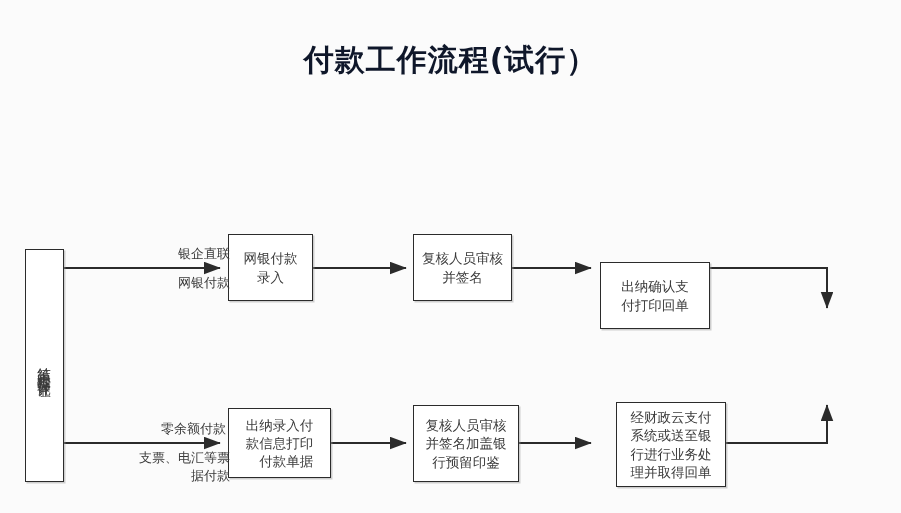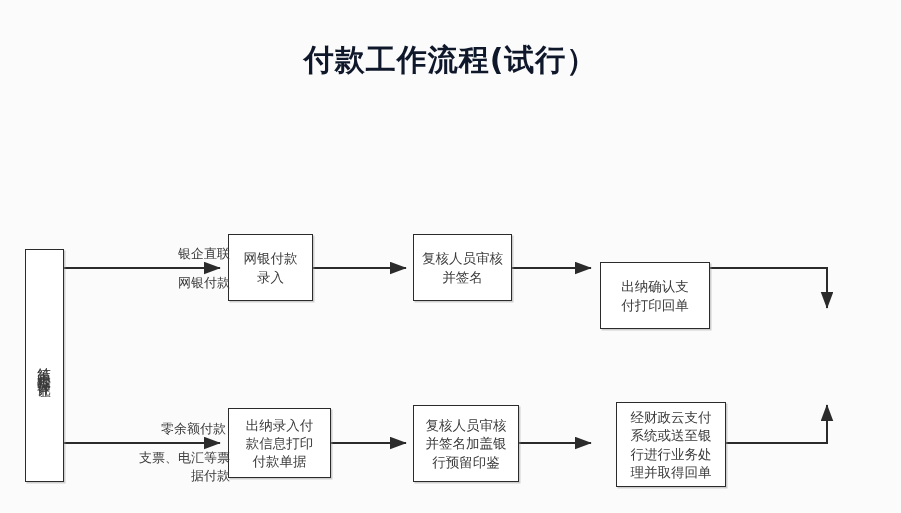--- a/index.html
+++ b/index.html
@@ -118,21 +118,21 @@
   <div class="node" style="left:413px; top:234px; width:99px; height:67px;">
     <span class="txt">复核人员审核
 并签名</span>
   </div>
 
   <div class="node" style="left:600px; top:234px; width:110px; height:67px;margin-top:28px;">
     <span class="txt">出纳确认支
 付打印回单</span>
   </div>
 
-  <div class="node" style="left:228px; top:408px; width:103px; height:70px;">
+  <div class="node" style="left:228px; top:408px; width:103px; height:70px;text-align:right;">
     <span class="txt">出纳录入付
 款信息打印
 付款单据</span>
   </div>
 
   <div class="node" style="left:413px; top:405px; width:106px; height:77px;">
     <span class="txt">复核人员审核
 并签名加盖银
 行预留印鉴</span>
   </div>

